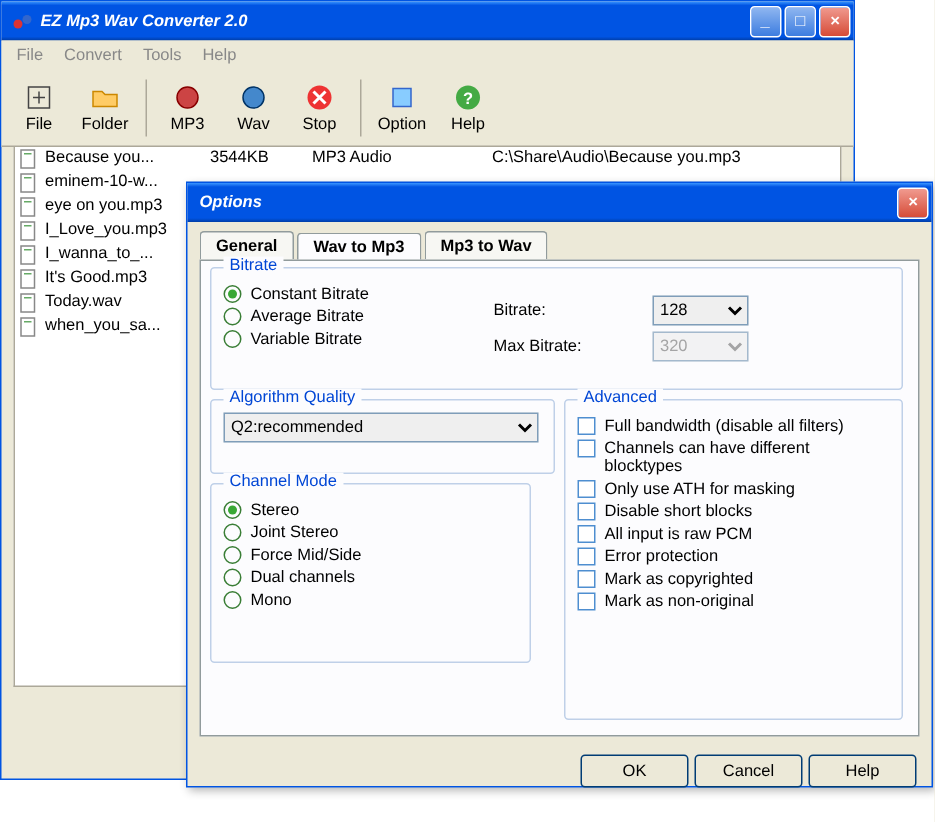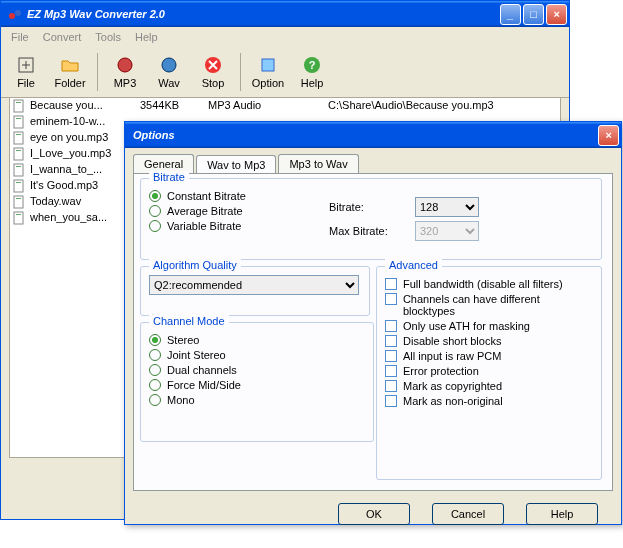--- a/index.html
+++ b/index.html
@@ -23,33 +23,33 @@
 .listbody { background: #fff; margin: 0 8px; border: 1px solid #aca899; border-top:none; height: 360px; }
 .row { display: flex; padding: 1px 2px; }
 .row .ico { width: 16px; height:14px; margin-right:2px; display:inline-block; }
 .c1 { width: 110px; overflow:hidden; white-space:nowrap; }
 .c2 { width: 68px; }
 .c3 { width: 120px; }
 .c4 { flex: 1; }
 
 
 .dialog { position: absolute; top: 121px; left: 124px; width: 498px; height: 404px; background: #ece9d8; border: 1px solid #0054e3; box-shadow: 2px 2px 6px rgba(0,0,0,0.3); }
-.tabstrip { display: flex; margin: 6px 8px 0 8px; }
+.tabstrip { display: flex; margin: 6px 8px 0 8px; font-weight: bold; }
 .tab { padding: 3px 10px; border: 1px solid #919b9c; background: #f7f7f3; border-bottom:none; border-radius: 3px 3px 0 0; margin-right:2px; }
 .tab.active { background: #fcfcfe; position:relative; top:1px; }
 .tabpanel { margin: 0 8px 6px 8px; border: 1px solid #919b9c; background: #fcfcfe; height: 318px; padding: 6px; position:relative; }
 .group { border: 1px solid #bfd0e8; border-radius: 3px; padding: 8px 8px 6px 8px; position: absolute; }
 .group > .legend { position: absolute; top: -8px; left: 8px; background: #fcfcfe; padding: 0 4px; color: #0046d5; }
 .radio, .check { display:flex; align-items:flex-start; gap:6px; margin: 3px 0; }
 .rdot { width:12px; height:12px; border:1px solid #3a7e36; border-radius:50%; display:flex; align-items:center; justify-content:center; }
 .rdot.sel::after { content:''; width:6px; height:6px; background:#39a835; border-radius:50%; }
 .cbox { width:12px; height:12px; border:1px solid #4e8ed0; background:#fff; }
-.label-row { display:flex; align-items:center; gap:0; margin:4px 0; }
+.label-row { display:flex; align-items:center; gap:20px; margin:4px 0; }
 select { border:1px solid #7f9db9; height:20px; font-size:11px; }
-.btnrow { display:flex; justify-content:flex-end; gap:22px; padding: 6px 23px 8px; }
+.btnrow { display:flex; justify-content:flex-end; gap:4px; padding: 6px 10px 8px; }
 .dlgbtn { min-width: 72px; height: 22px; background: #ece9d8; border: 1px solid #003c74; border-radius: 3px; }
 
 svg { display:block; }
 </style>
 </head>
 <body>
 
 <div class="main-window">
   <div class="titlebar">
     <span class="ticon">
@@ -272,37 +272,37 @@
           </div>
         </div>
       </div>
     </div>
 
     <div class="group" style="top:92px; left:6px; width:230px; height:50px">
       <div class="legend">Algorithm Quality</div>
       <select style="width:210px"><option>Q2:recommended</option></select>
     </div>
 
-    <div class="group" style="top:148px; left:6px; width:234px; height:120px">
+    <div class="group" style="top:148px; left:6px; width:214px; height:120px">
       <div class="legend">Channel Mode</div>
       <div class="radio">
           <span class="rdot sel"></span>
           <span>Stereo</span>
         </div>
       <div class="radio">
           <span class="rdot"></span>
           <span>Joint Stereo</span>
         </div>
       <div class="radio">
           <span class="rdot"></span>
+          <span>Force Mid/Side</span>
+        </div>
+      <div class="radio">
+          <span class="rdot"></span>
           <span>Dual channels</span>
-        </div>
-      <div class="radio">
-          <span class="rdot"></span>
-          <span>Force Mid/Side</span>
         </div>
       <div class="radio">
           <span class="rdot"></span>
           <span>Mono</span>
         </div>
     </div>
 
     <div class="group" style="top:92px; left:242px; width:226px; height:214px">
       <div class="legend">Advanced</div>
       <div id="advchecks">

